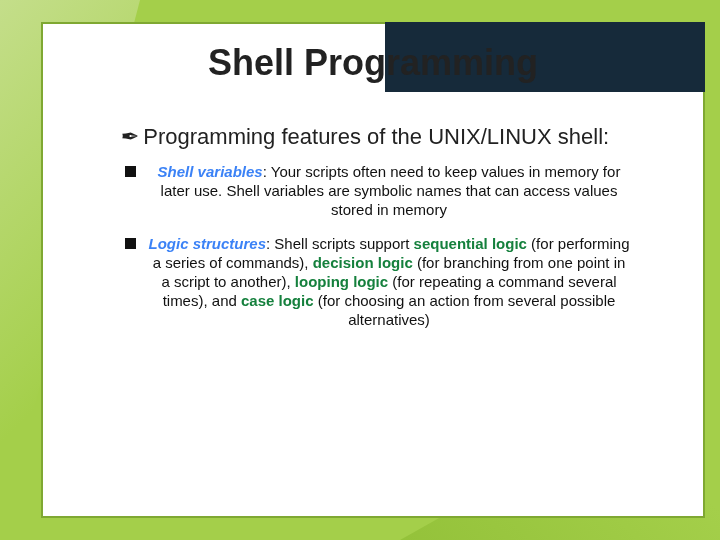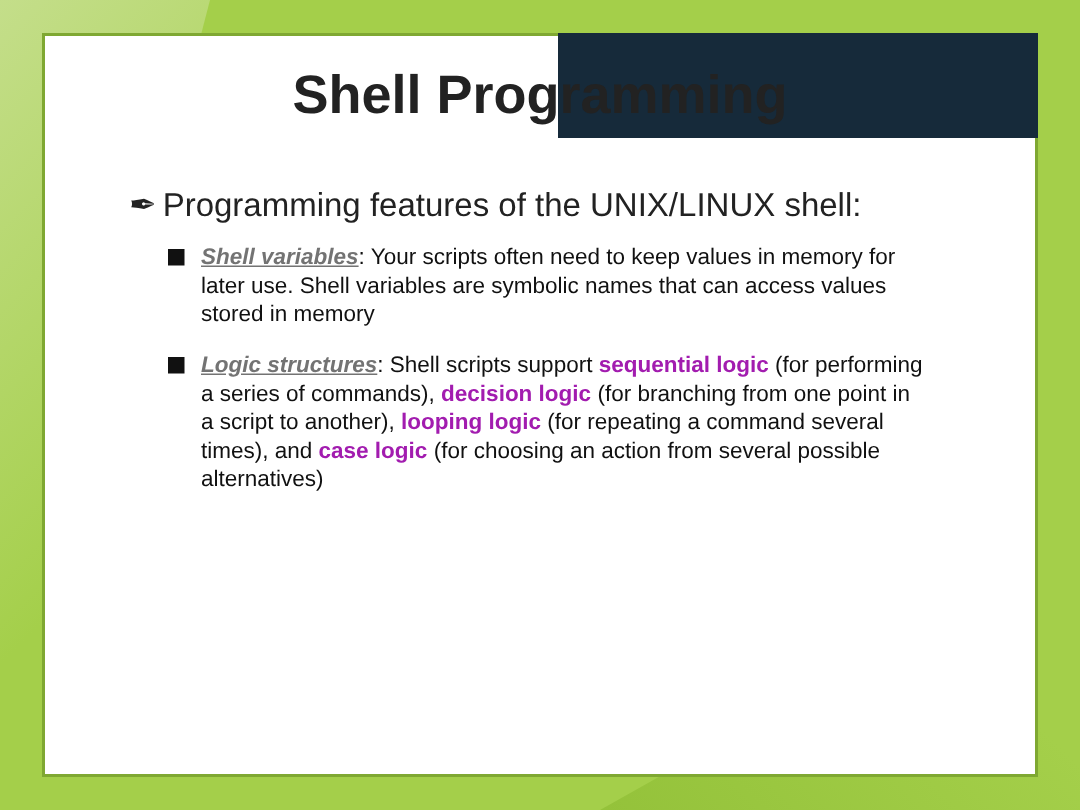--- a/index.html
+++ b/index.html
@@ -20,21 +20,21 @@
   }
   .bg-shape2 {
     position: absolute;
     right: 0; bottom: 0;
     width: 320px; height: 180px;
     background: linear-gradient(45deg, #94c23a 0%, #a4cf4a 70%);
     clip-path: polygon(100% 0, 100% 100%, 0 100%);
   }
   .slide {
     position: absolute;
-    left: 28px; top: 22px;
+    left: 41px; top: 22px;
     width: 664px; height: 496px;
     background: #ffffff;
     border: 2px solid #7fa832;
   }
   .title-box {
     position: absolute;
     right: -2px;
     top: -2px;
     width: 320px;
     height: 70px;
@@ -45,20 +45,21 @@
     font-weight: bold;
     color: #222;
     text-align: center;
     padding-top: 18px;
     padding-bottom: 40px;
     position: relative;
     z-index: 2;
   }
   .content {
     padding: 0 72px 0 56px;
+    text-align: center;
   }
   .intro {
     font-size: 22px;
     color: #222;
     margin-bottom: 12px;
     position: relative;
   }
   .intro-bullet {
     display: inline-block;
     font-size: 22px;
@@ -80,26 +81,25 @@
   .sub-list li::before {
     content: "";
     position: absolute;
     left: 0; top: 4px;
     width: 11px; height: 11px;
     background: #111;
   }
   .term {
     font-weight: bold;
     font-style: italic;
-    text-decoration: underline;
-    color: #737373;
+    color: #3b82f6;
   }
   .emph {
     font-weight: bold;
-    color: #a21caf;
+    color: #15803d;
   }
 </style>
 </head>
 <body>
 
 <div class="bg-shape1"></div>
 <div class="bg-shape2"></div>
 
 <div class="slide">
   <div class="title-box"></div>

